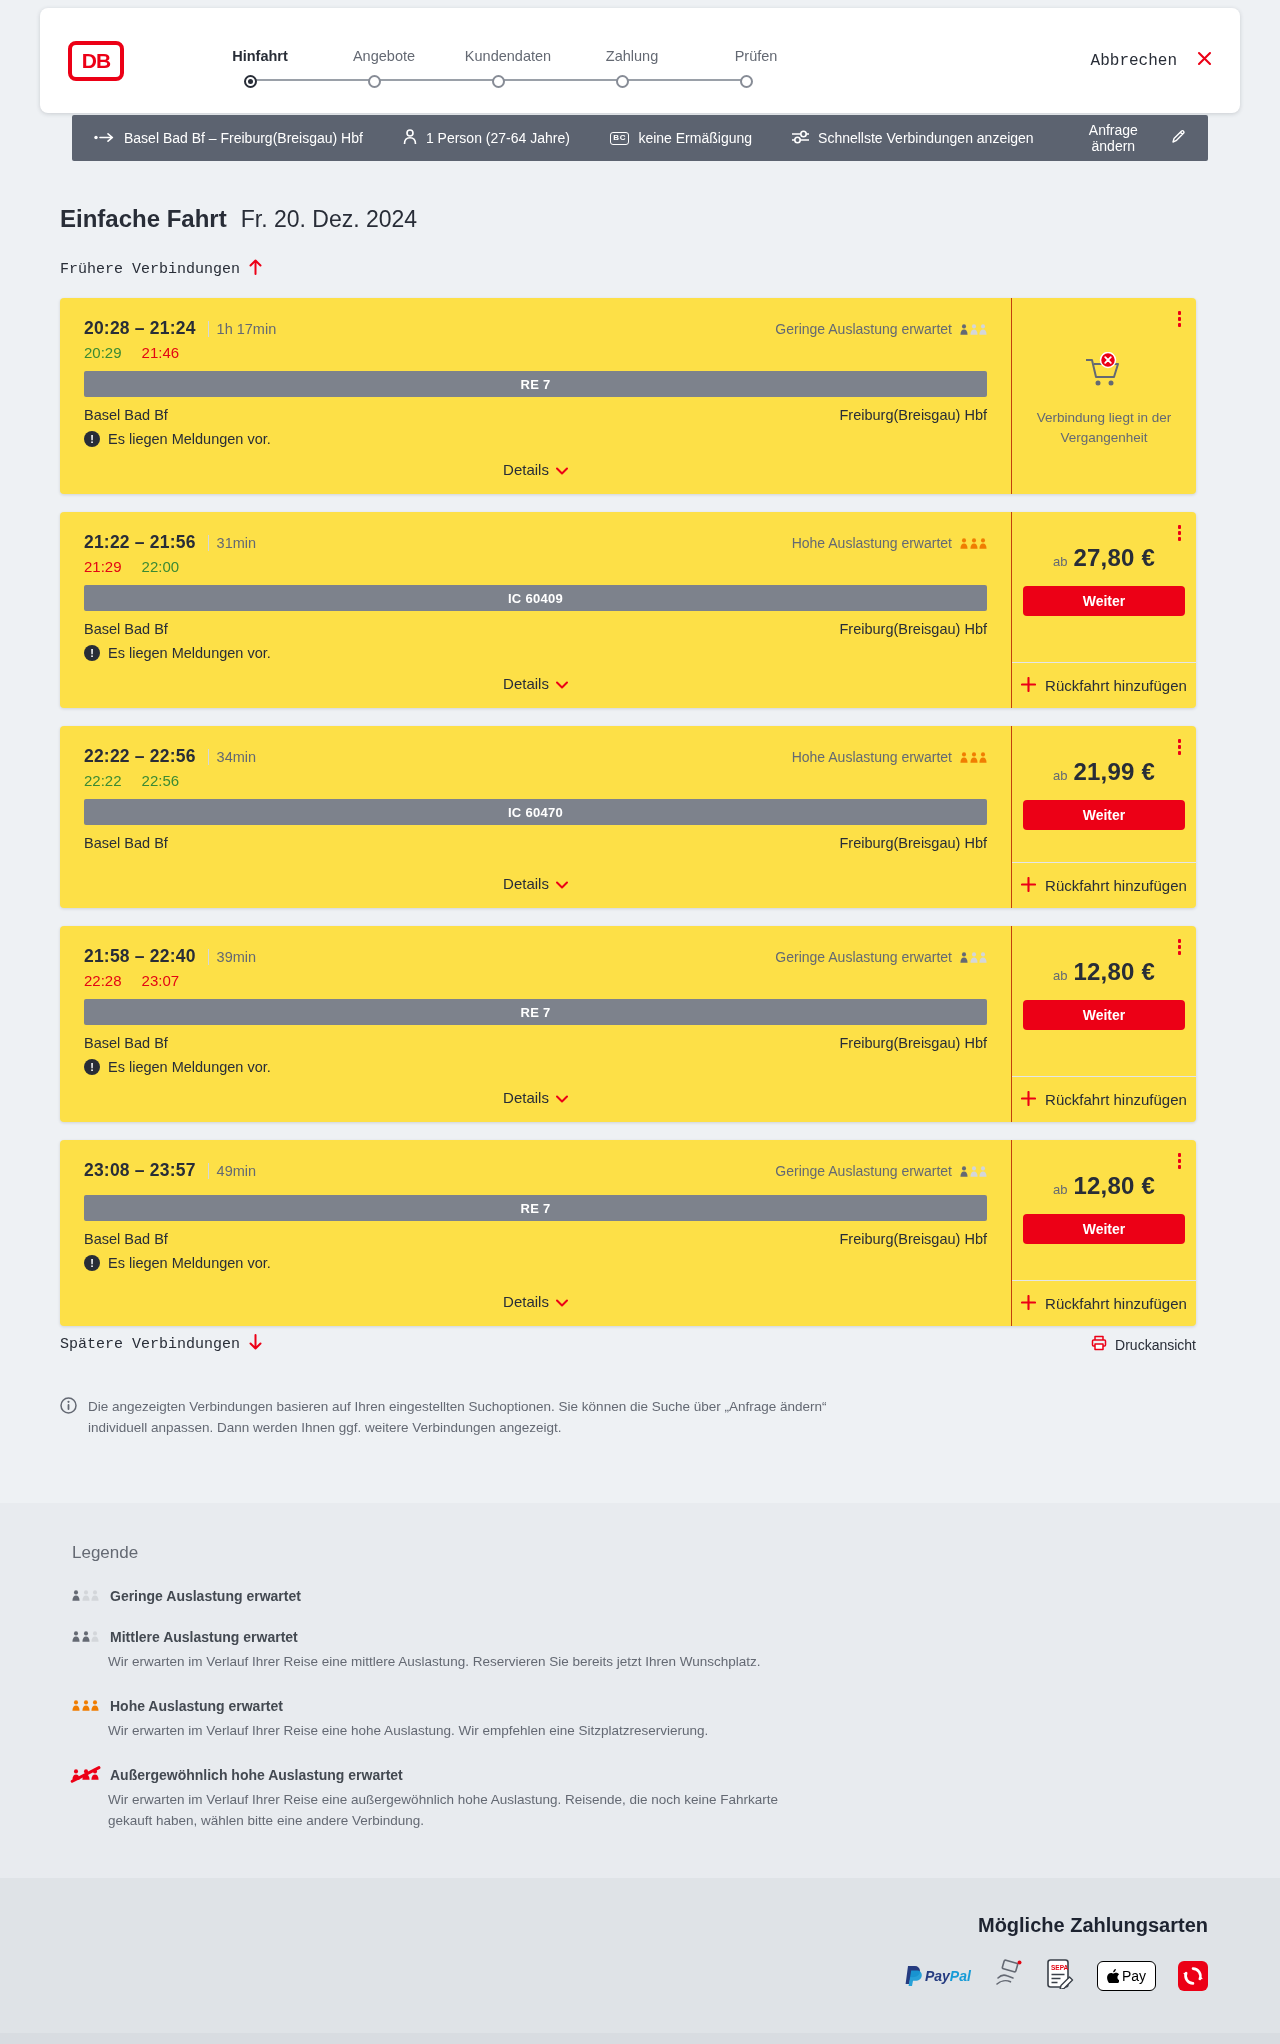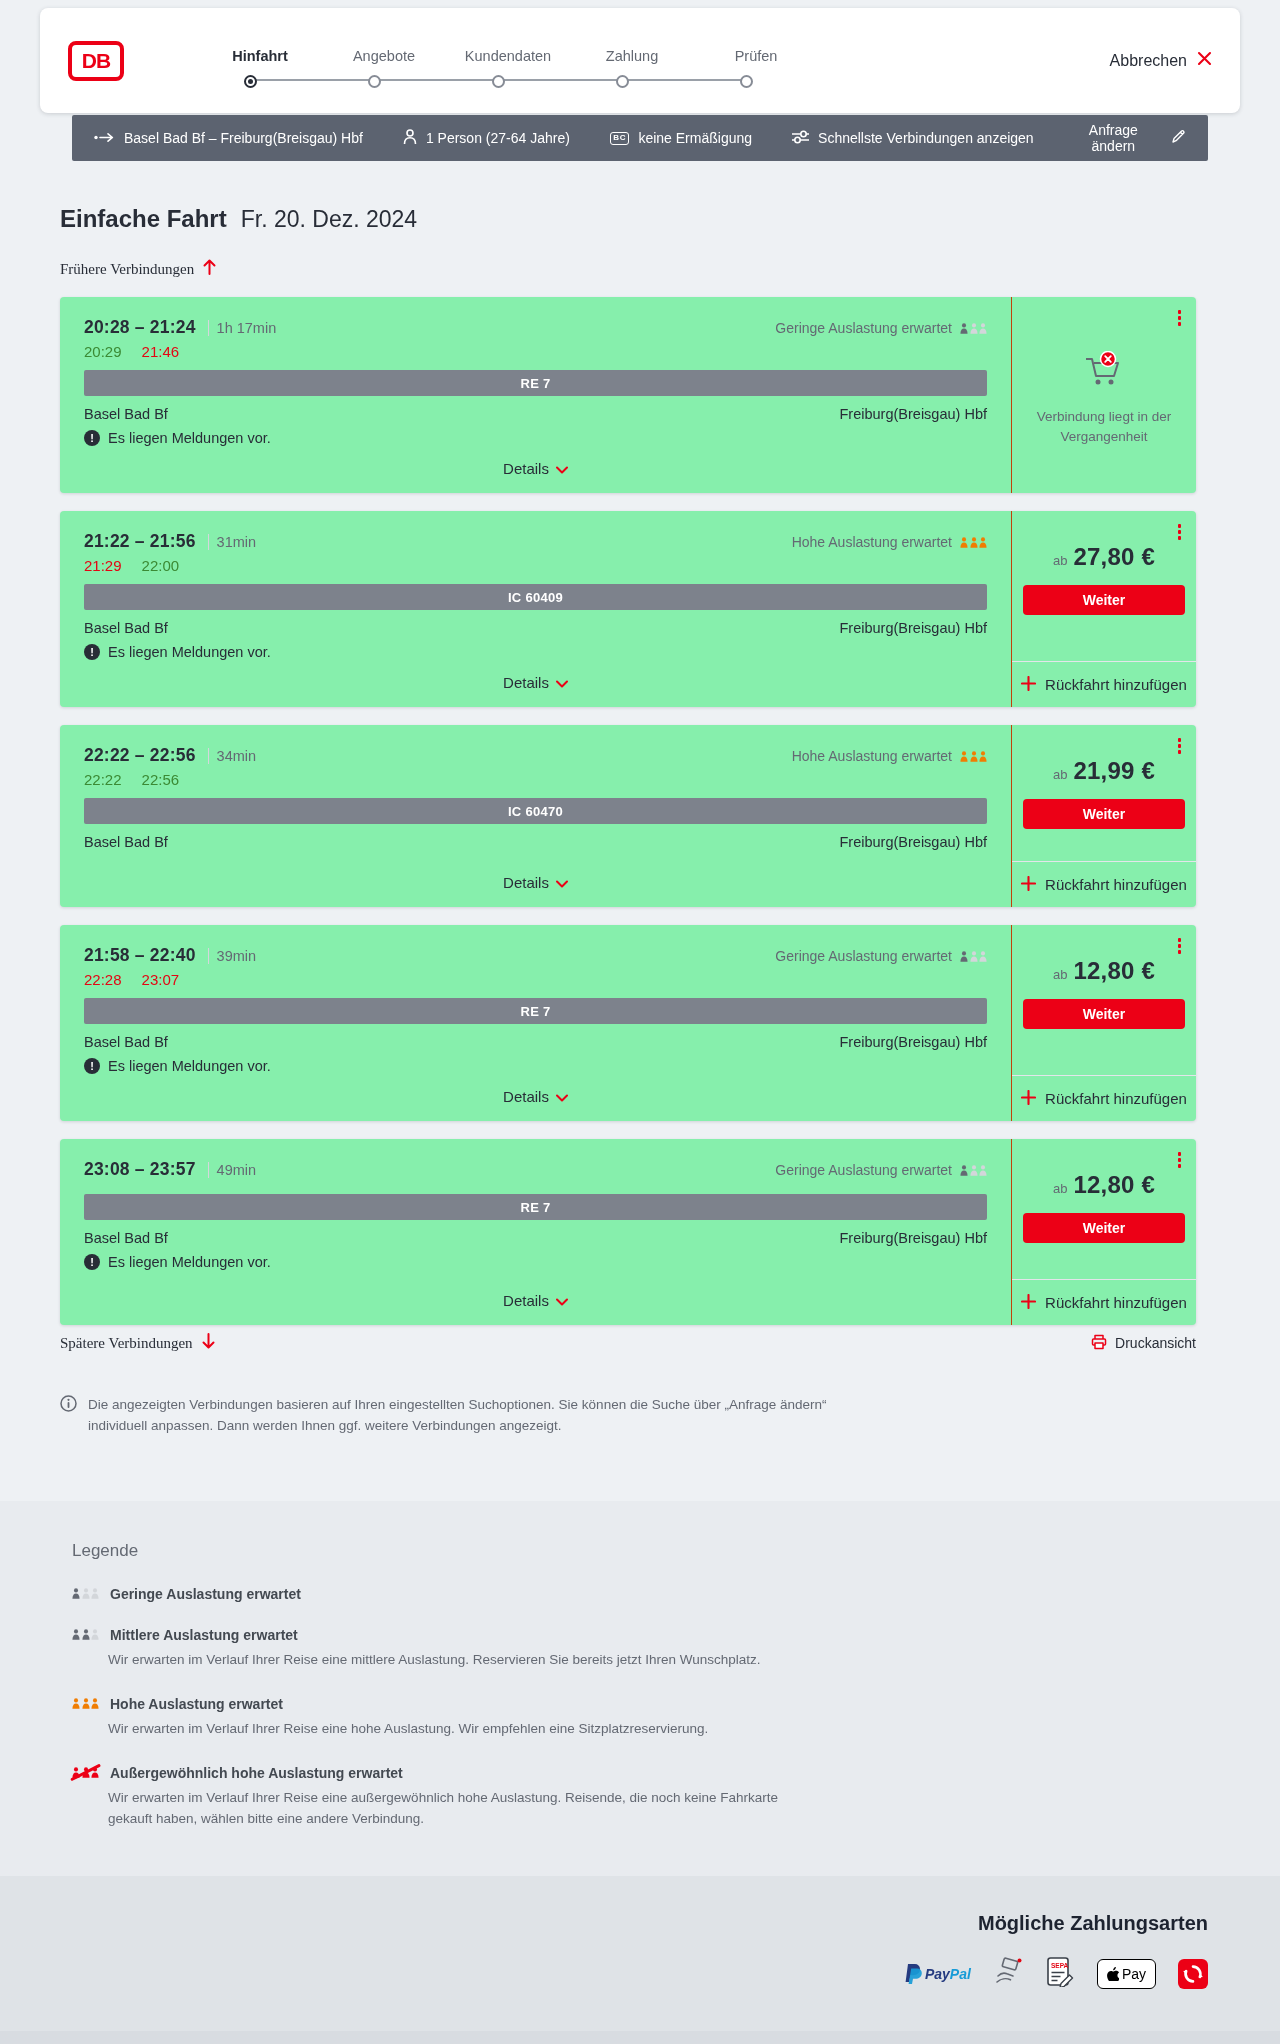--- a/index.html
+++ b/index.html
@@ -35,23 +35,23 @@
   .step.active .step-dot { border: 2px solid #282d37; position: relative; }
   .step.active .step-dot::after {
     content: ""; position: absolute; left: 2px; top: 2px; width: 5px; height: 5px;
     border-radius: 50%; background: #282d37;
   }
   .step + .step::before {
     content: ""; position: absolute; right: 50%; top: 31px;
     width: 124px; height: 2px; background: #9aa0a8; z-index: 0;
   }
   .cancel-btn {
-    margin-left: auto; display: flex; align-items: center; gap: 10px;
+    margin-left: auto; display: flex; align-items: center; gap: 20px;
     background: none; border: none; cursor: pointer;
-    font-family: Liberation Sans, sans-serif; font-size: 16px; color: #282d37;
+    font-family: Liberation Mono, monospace; font-size: 16px; color: #282d37;
   }
 
   
   .options-bar {
     margin: 2px 72px 0; height: 46px; background: #5c6370; border-radius: 2px;
     display: flex; align-items: center; padding: 16px 22px; gap: 40px;
     color: #fff; font-size: 14px;
   }
   .opt-item { display: flex; align-items: center; gap: 9px; white-space: nowrap; }
   .opt-edit { margin-left: auto; background: none; border: none; color: #fff;
@@ -62,27 +62,27 @@
   }
 
   
   .content { margin: 0 60px; width: 1136px; }
   .page-title-row { margin-top: 44px; display: flex; align-items: baseline; gap: 14px; }
   .page-title { font-size: 24px; font-weight: bold; color: #282d37; }
   .page-date { font-size: 23px; color: #282d37; font-weight: normal; }
   .earlier-row { margin-top: 26px; }
   .link-arrow {
     display: inline-flex; align-items: center; gap: 9px; background: none; border: none;
-    font-family: Liberation Serif, serif; font-size: 15px; color: #282d37; cursor: pointer; padding: 0;
+    font-family: Liberation Mono, monospace; font-size: 15px; color: #282d37; cursor: pointer; padding: 0;
   }
   .cards { margin-top: 18px; display: flex; flex-direction: column; gap: 18px; }
 
   
   .card {
-    display: flex; background: #86efac; border-radius: 4px;
+    display: flex; background: #fde047; border-radius: 4px;
     box-shadow: 0 1px 3px rgba(40,45,55,.15);
   }
   .card-main { flex: 1; padding: 20px 24px 8px; }
   .row1 { display: flex; align-items: baseline; }
   .time-range { font-size: 17.5px; font-weight: bold; color: #282d37; letter-spacing: .2px; }
   .duration {
     font-size: 14.5px; color: #646973; margin-left: 12px; padding-left: 8px;
     border-left: 1px solid #d4d7dc;
   }
   .occupancy { margin-left: auto; display: flex; align-items: center; gap: 8px; }

